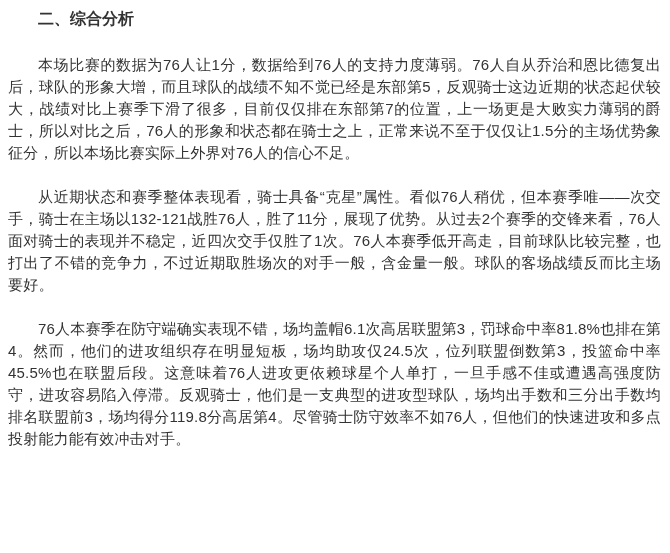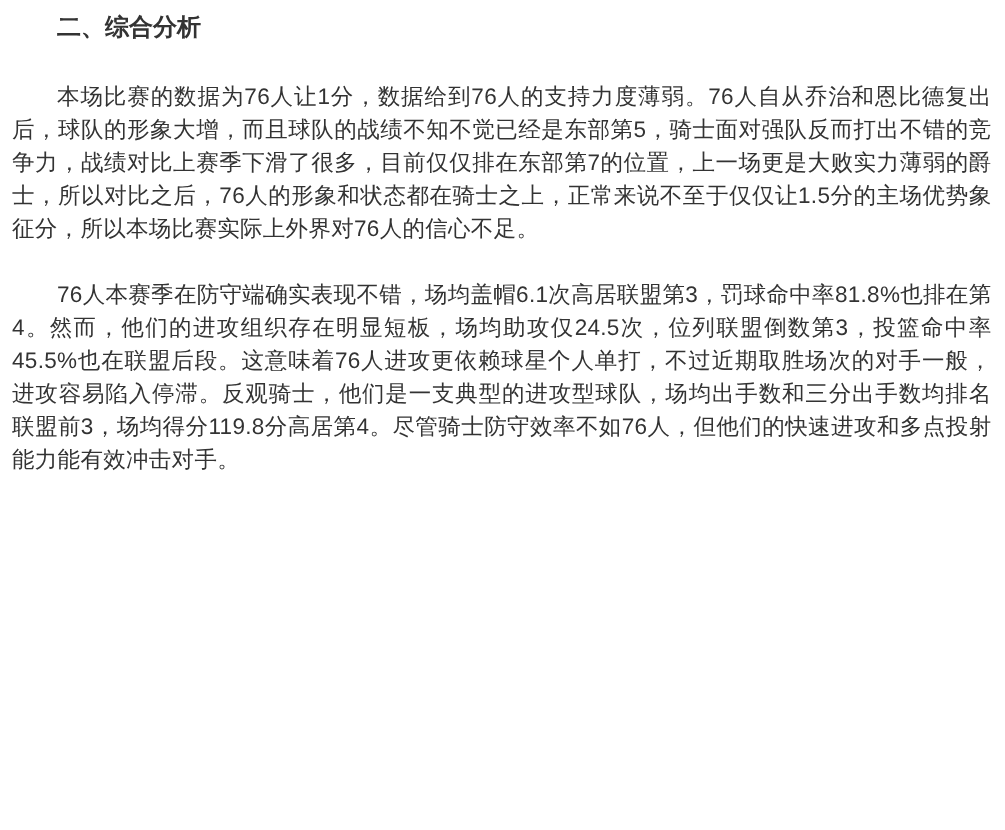--- a/index.html
+++ b/index.html
@@ -34,19 +34,20 @@
     letter-spacing: 0.2px;
     margin: 0 0 22px 0;
   }
 </style>
 </head>
 <body>
 
 <div class="doc">
   <h2 class="section-title">二、综合分析</h2>
 
-  <p class="para">本场比赛的数据为76人让1分，数据给到76人的支持力度薄弱。76人自从乔治和恩比德复出后，球队的形象大增，而且球队的战绩不知不觉已经是东部第5，骑士面对强队反而打出不错的竞争力，战绩对比上赛季下滑了很多，目前仅仅排在东部第7的位置，上一场更是大败实力薄弱的爵士，所以对比之后，76人的形象和状态都在骑士之上，正常来说不至于仅仅让1.5分的主场优势象征分，所以本场比赛实际上外界对76人的信心不足。</p>
+  <p class="para">本场比赛的数据为76人让1分，数据给到76人的支持力度薄弱。76人自从乔治和恩比德复出后，球队的形象大增，而且球队的战绩不知不觉已经是东部第5，反观骑士这边近期的状态起伏较大，战绩对比上赛季下滑了很多，目前仅仅排在东部第7的位置，上一场更是大败实力薄弱的爵士，所以对比之后，76人的形象和状态都在骑士之上，正常来说不至于仅仅让1.5分的主场优势象征分，所以本场比赛实际上外界对76人的信心不足。</p>
 
+  <p class="para">从近期状态和赛季整体表现看，骑士具备“克星”属性。看似76人稍优，但本赛季唯——次交手，骑士在主场以132-121战胜76人，胜了11分，展现了优势。从过去2个赛季的交锋来看，76人面对骑士的表现并不稳定，近四次交手仅胜了1次。76人本赛季低开高走，目前球队比较完整，也打出了不错的竞争力，不过近期取胜场次的对手一般，含金量一般。球队的客场战绩反而比主场要好。</p>
 
-  <p class="para">76人本赛季在防守端确实表现不错，场均盖帽6.1次高居联盟第3，罚球命中率81.8%也排在第4。然而，他们的进攻组织存在明显短板，场均助攻仅24.5次，位列联盟倒数第3，投篮命中率45.5%也在联盟后段。这意味着76人进攻更依赖球星个人单打，不过近期取胜场次的对手一般，进攻容易陷入停滞。反观骑士，他们是一支典型的进攻型球队，场均出手数和三分出手数均排名联盟前3，场均得分119.8分高居第4。尽管骑士防守效率不如76人，但他们的快速进攻和多点投射能力能有效冲击对手。</p>
+  <p class="para">76人本赛季在防守端确实表现不错，场均盖帽6.1次高居联盟第3，罚球命中率81.8%也排在第4。然而，他们的进攻组织存在明显短板，场均助攻仅24.5次，位列联盟倒数第3，投篮命中率45.5%也在联盟后段。这意味着76人进攻更依赖球星个人单打，一旦手感不佳或遭遇高强度防守，进攻容易陷入停滞。反观骑士，他们是一支典型的进攻型球队，场均出手数和三分出手数均排名联盟前3，场均得分119.8分高居第4。尽管骑士防守效率不如76人，但他们的快速进攻和多点投射能力能有效冲击对手。</p>
 
 
 </div>
 
 </body></html>

